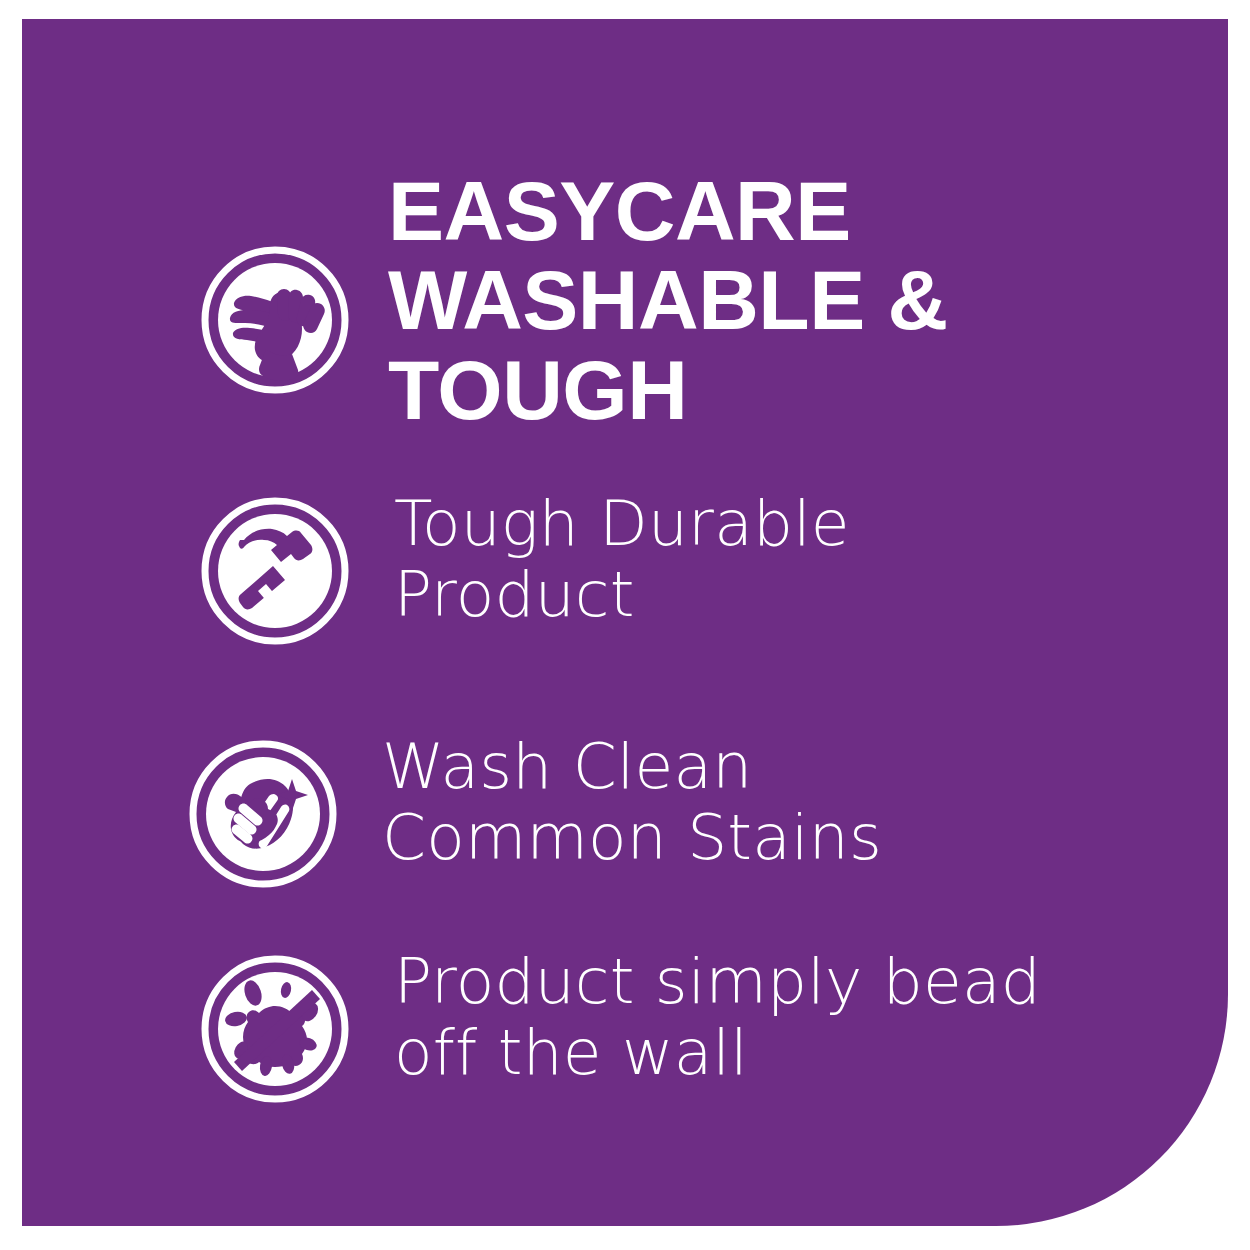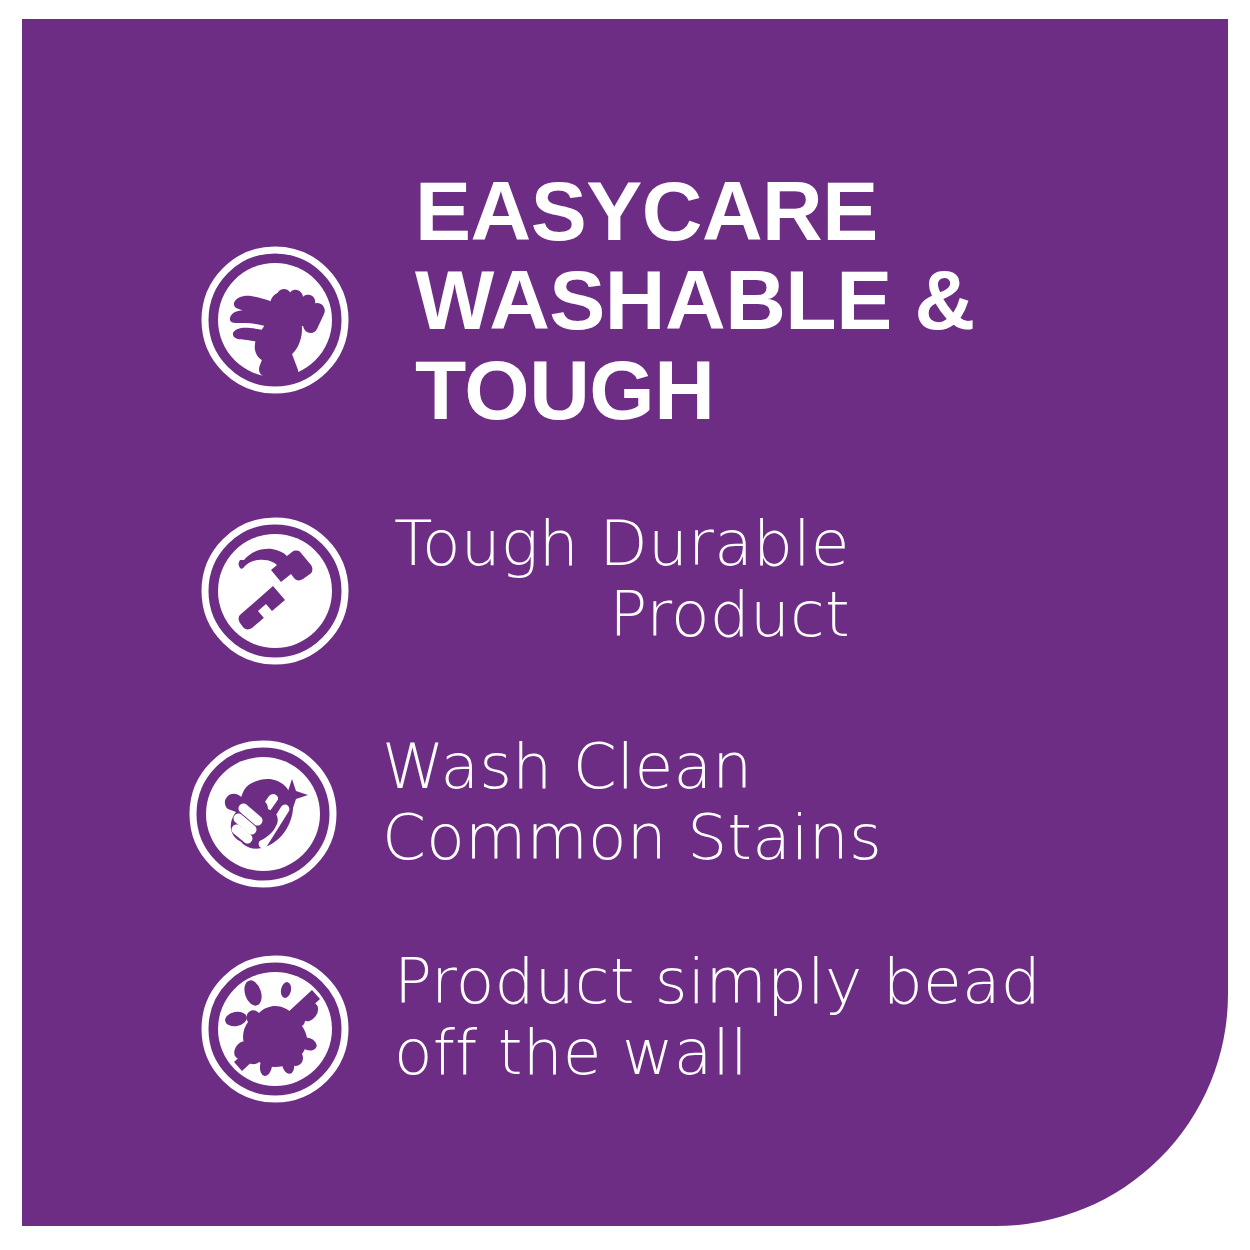--- a/index.html
+++ b/index.html
@@ -54,25 +54,24 @@
   
   #feature-0          { left:160px; top:200px; width:1000px; height:260px; }
   #feature-0 .icon-wrap { left:18px; top:26px; }
   #headline {
     left:206px;
     top:-52px;
     font-size:84px;
     font-weight:700;
     line-height:1.065;
     letter-spacing:-0.5px;
-    margin-left:27px;
-  }
-
-  
-  #feature-1          { left:160px; top:484px; width:1000px; height:180px;text-align:right; }
+  }
+
+  
+  #feature-1          { left:160px; top:464px; width:1000px; height:180px; }
   #feature-2          { left:148px; top:707px; width:1000px; height:180px; }
   #feature-3          { left:160px; top:922px; width:1000px; height:180px; }
 
   #feature-1 .icon-wrap,
   #feature-2 .icon-wrap,
   #feature-3 .icon-wrap { left:18px; top:13px; }
 
   .sub-text {
     left:212px;
     top:5px;

